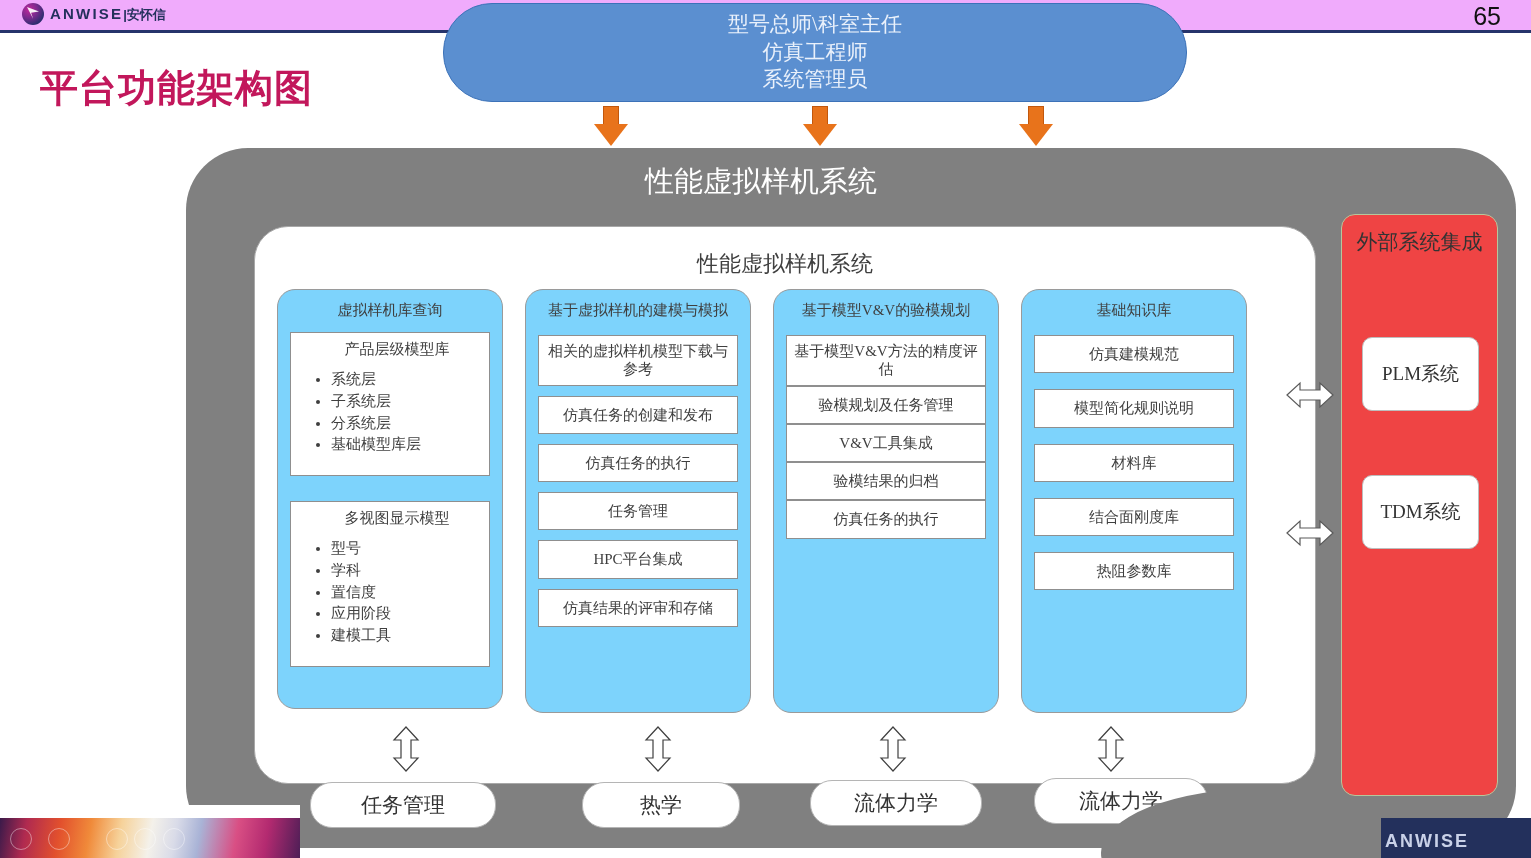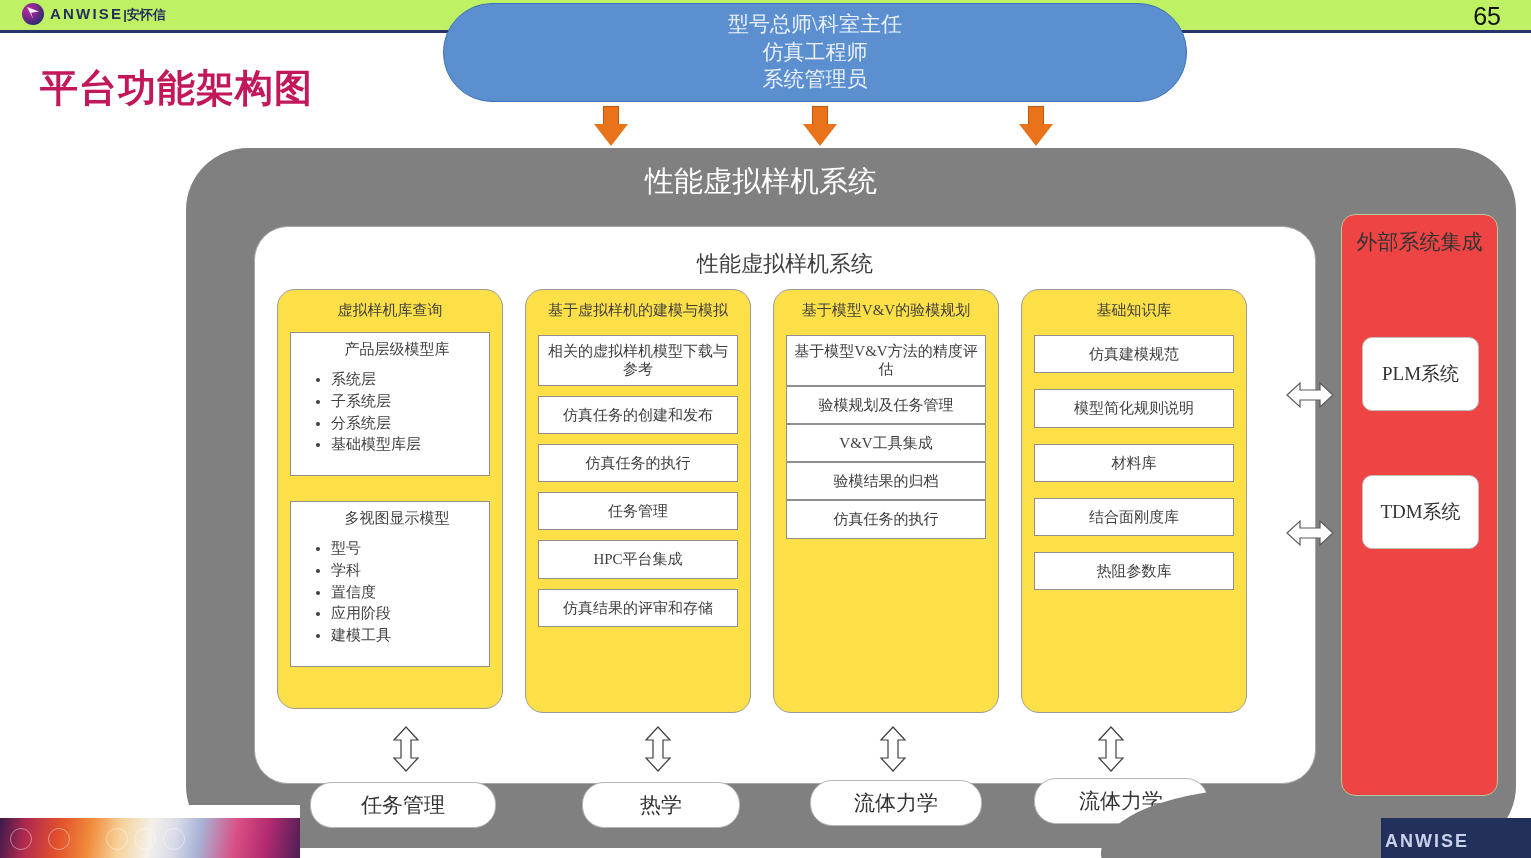--- a/index.html
+++ b/index.html
@@ -3,21 +3,21 @@
 <meta charset="utf-8">
 <style>
   html,body{margin:0;padding:0;}
   body{
     width:1531px;height:858px;overflow:hidden;
     background:#ffffff;
     font-family:"Liberation Serif","DejaVu Serif",serif;
     position:relative;
   }
   
-  #slide-header{position:absolute;left:0;top:0;width:1531px;height:31px;background:#bef264;}
+  #slide-header{position:absolute;left:0;top:0;width:1531px;height:31px;background:#f0abfc;}
   #logo-wrap{position:absolute;left:22px;top:3px;display:flex;align-items:center;gap:6px;}
   #logo-mark{width:22px;height:22px;border-radius:50%;
     background:radial-gradient(circle at 32% 30%,#c0279a 0%,#7b2a8e 38%,#2b2d6e 75%,#1a1f4d 100%);
     position:relative;overflow:hidden;}
   #logo-mark::after{content:"";position:absolute;left:5px;top:4px;width:12px;height:12px;
     background:#fff;clip-path:polygon(0% 0%,100% 38%,34% 48%,52% 100%);opacity:.92;}
   #logo-text{font-family:"Liberation Sans","DejaVu Sans",sans-serif;font-weight:bold;
     font-size:15px;letter-spacing:2.2px;color:#23305c;white-space:nowrap;}
   #logo-text .cn{letter-spacing:0;font-size:13px;}
   #page-number{position:absolute;right:30px;top:2px;font-family:"Liberation Sans","DejaVu Sans",sans-serif;
@@ -48,21 +48,21 @@
   #outer-gray-title{position:absolute;top:14px;left:0;width:1150px;text-align:center;
     color:#ffffff;font-size:29px;}
 
   
   #inner-white{position:absolute;left:68px;top:78px;width:1060px;height:556px;
     background:#ffffff;border:1px solid #a8a8a8;border-radius:34px;}
   #inner-white-title{position:absolute;top:22px;left:0;width:1060px;text-align:center;
     font-size:22px;color:#3f3f3f;}
 
   
-  .col{position:absolute;top:62px;width:226px;background:#fde047;border:1px solid #9a9a9a;
+  .col{position:absolute;top:62px;width:226px;background:#7dd3fc;border:1px solid #9a9a9a;
     border-radius:18px;box-sizing:border-box;}
   .col-title{text-align:center;font-size:15px;color:#3f3f3f;padding-top:11px;padding-bottom:6px;}
   .col-body{padding:6px 12px 14px 12px;display:flex;flex-direction:column;gap:9px;}
   .fbox{border:1px solid #8f8f8f;background:#fff;text-align:center;font-size:15px;color:#3f3f3f;
     padding:9px 4px;line-height:1.22;box-sizing:border-box;}
   .fbox.two-line{padding:6px 4px;}
 
   .listbox{border:1px solid #8f8f8f;background:#fff;padding:7px 8px 9px 8px;box-sizing:border-box;}
   .listbox .lb-head{text-align:center;font-size:15px;color:#3f3f3f;padding-left:14px;margin-bottom:2px;}
   .listbox ul{margin:10px;padding-left:22px;}

